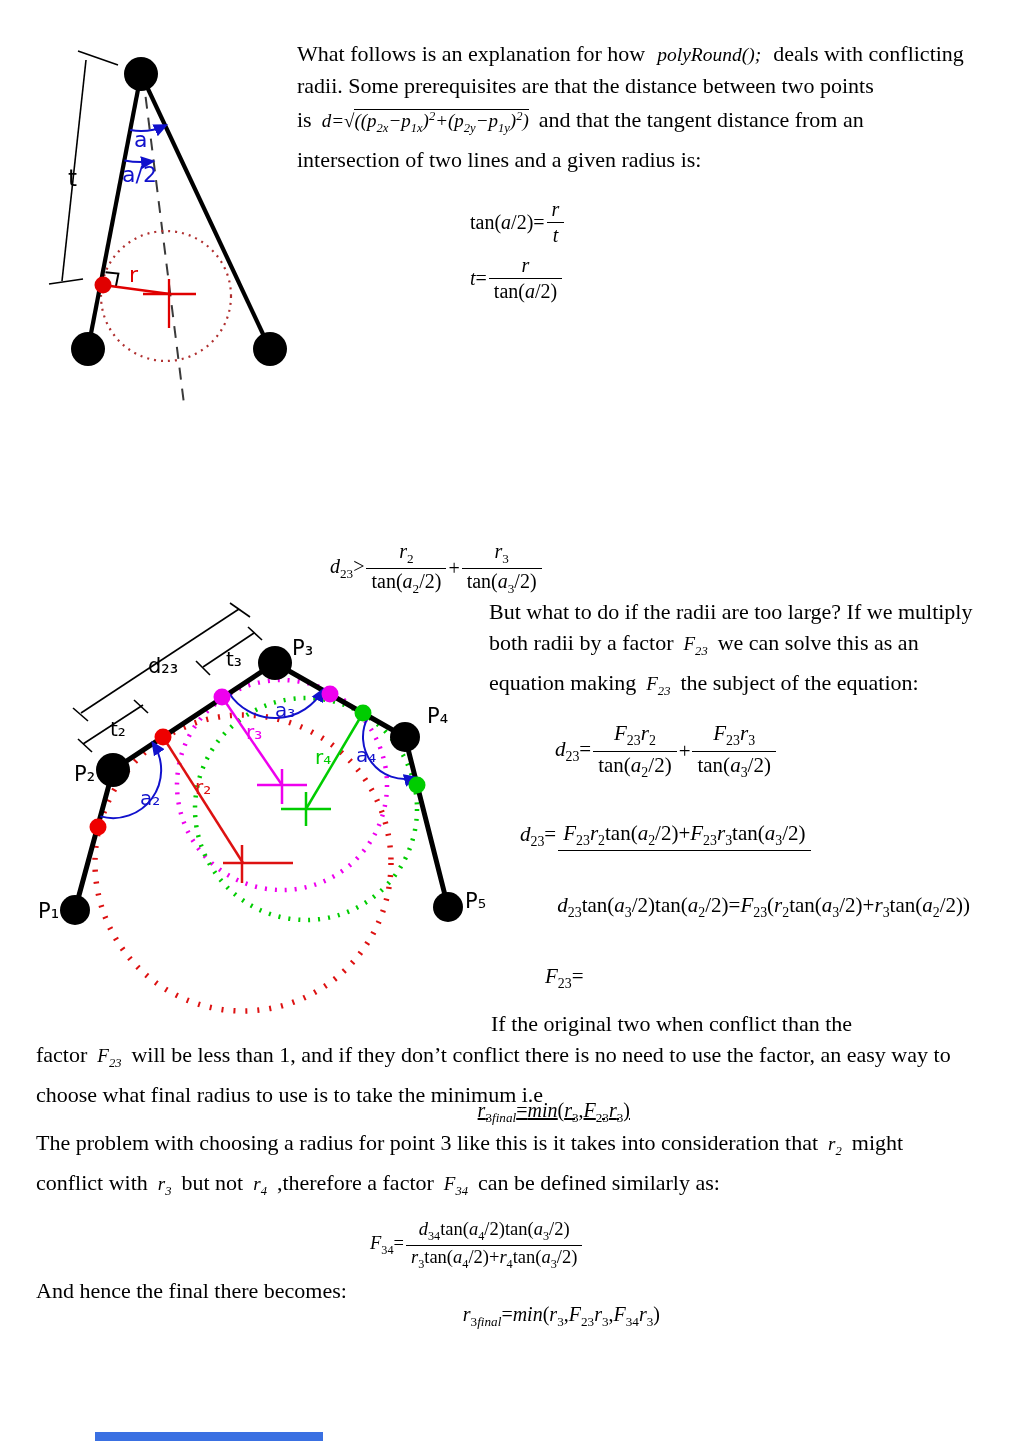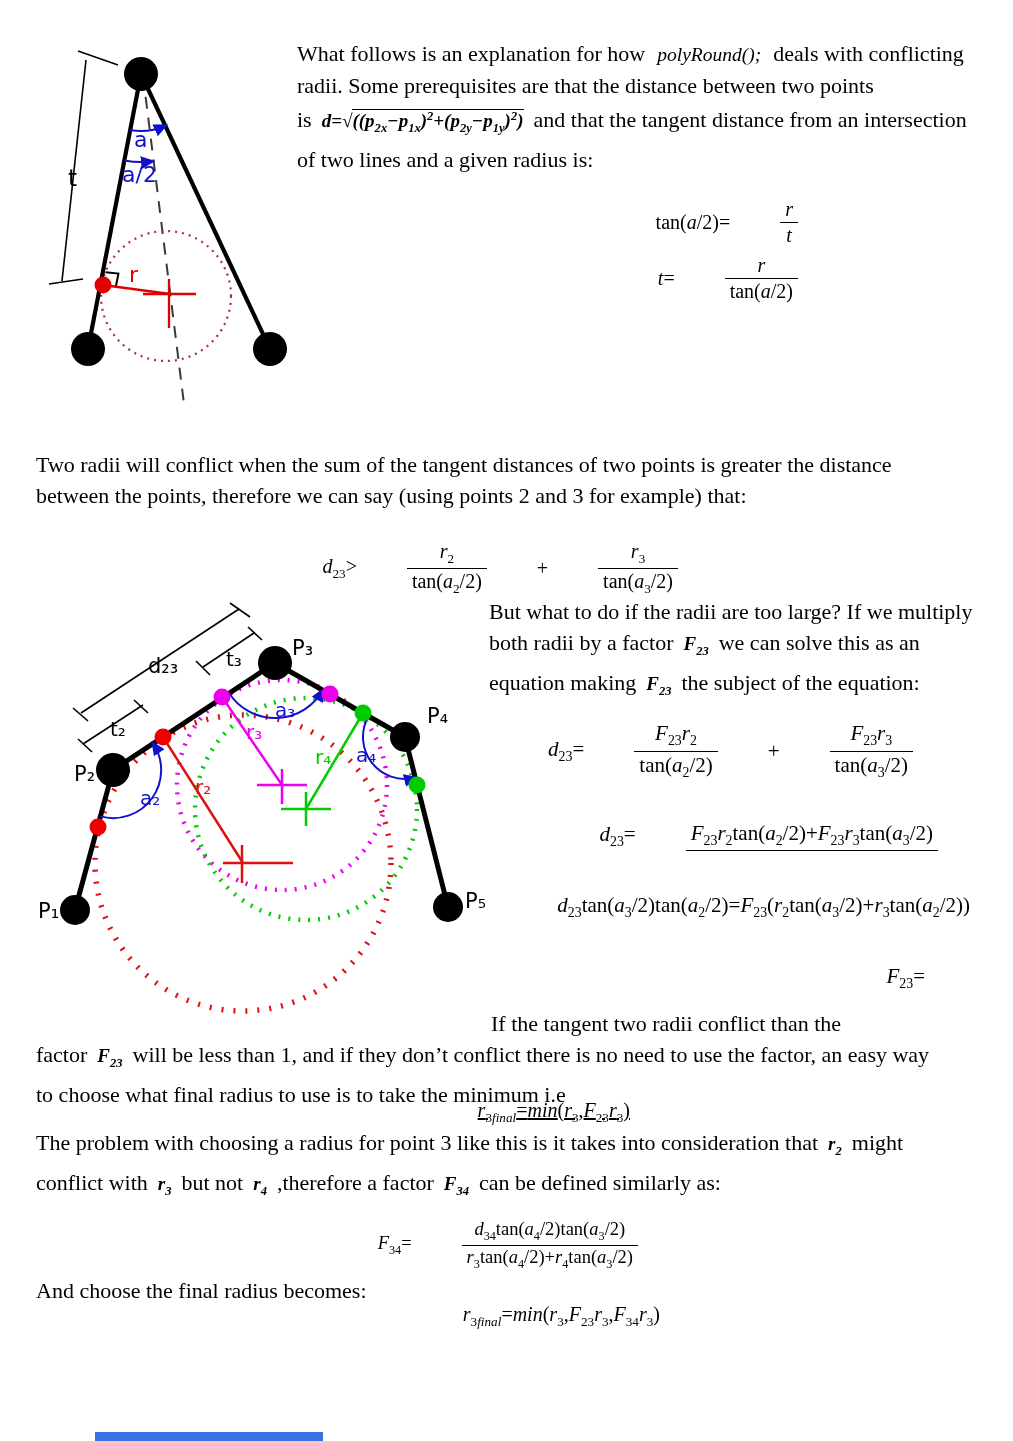--- a/index.html
+++ b/index.html
@@ -1,27 +1,27 @@
 <!DOCTYPE html>
 <html><head>
 <meta charset="utf-8">
 <style>
   html,body{margin:0;padding:0;background:#e8e8e8;}
   .page{position:relative;width:1013px;height:1441px;background:#ffffff;
         font-family:"Liberation Serif",serif;color:#000;overflow:hidden;margin:0 auto;}
   .abs{position:absolute;}
   .txt{position:absolute;font-size:22px;line-height:31px;}
-  .imath{font-style:italic;margin:0 10px;font-weight:bold;}
+  .imath{font-style:italic;margin:0 10px;}
   .code{font-style:italic;font-size:19.5px;margin:16px 12px;}
   .math{font-size:19px;}
   sub{font-size:66%;}
   sup{font-size:66%;}
   .ovl{border-top:1.3px solid #000;}
-  .formula{position:absolute;display:flex;align-items:center;justify-content:flex-end;
-           font-size:20px;gap:48px;}
+  .formula{position:absolute;display:flex;align-items:center;justify-content:flex-start;
+           font-size:20px;}
   .formula .run{white-space:pre;}
   .frac{display:inline-block;text-align:center;vertical-align:middle;margin:0 2px;}
   .frac .num{display:block;border-bottom:1.4px solid #000;padding:0 5px 1px;}
   .frac .den{display:block;padding:1px 5px 0;}
   .fline{position:absolute;font-size:20px;text-align:right;}
   .f21{font-size:21px;}
   .f195{font-size:20px;text-decoration:underline;}
   .f185{font-size:18.5px;}
   .bottom-bar{position:absolute;background:#3a70e2;}
   svg text{font-family:"DejaVu Sans",sans-serif;}
@@ -90,21 +90,20 @@
     </div>
   <div class="formula" style="left:470px;top:249px;width:330px;height:58px">
       <span class="run"><i>t</i>=</span>
       <span class="frac">
         <span class="num"><i>r</i></span>
         <span class="den">tan(<i>a</i>/2)</span>
       </span>
     </div>
 
 
-  <div class="txt" style="left:36px;top:449px;width:915px">Two radii will conflict when the sum of the tangent distances of two points is greater the distance between the points, therefore we can say (using points 2 and 3 for example) that:</div>
 
   <div class="formula" style="left:330px;top:540px;width:350px;height:56px">
       <span class="run"><i>d</i><sub>23</sub>&gt;</span>
       <span class="frac">
         <span class="num"><i>r</i><sub>2</sub></span>
         <span class="den">tan(<i>a</i><sub>2</sub>/2)</span>
       </span>
       <span class="run">+</span>
       <span class="frac">
         <span class="num"><i>r</i><sub>3</sub></span>
@@ -214,35 +213,35 @@
         <span class="num"><i>F</i><sub>23</sub><i>r</i><sub>2</sub>tan(<i>a</i><sub>2</sub>/2)+<i>F</i><sub>23</sub><i>r</i><sub>3</sub>tan(<i>a</i><sub>3</sub>/2)</span>
       </span>
     </div>
 
   <div class="fline f21" style="left:490px;top:893px;width:480px"><i>d</i><sub>23</sub>tan(<i>a</i><sub>3</sub>/2)tan(<i>a</i><sub>2</sub>/2)=<i>F</i><sub>23</sub>(<i>r</i><sub>2</sub>tan(<i>a</i><sub>3</sub>/2)+<i>r</i><sub>3</sub>tan(<i>a</i><sub>2</sub>/2))</div>
 
   <div class="formula f21" style="left:545px;top:946px;width:380px;height:64px">
       <span class="run"><i>F</i><sub>23</sub>=</span>
     </div>
 
-  <div class="txt" style="left:491px;top:1008px;width:485px">If the tangent two radii conflict than the</div>
+  <div class="txt" style="left:491px;top:1008px;width:485px">If the original two when conflict than the</div>
 
   <div class="txt" style="left:36px;top:1039px;width:915px">factor<span class="imath math"><i>F</i><sub>23</sub></span>will be less than 1, and if they don’t conflict there is no need to use the factor, an easy way to choose what final radius to use is to take the minimum i.e</div>
 
   <div class="fline f195" style="left:380px;top:1099px;width:250px"><i>r</i><sub>3<i>final</i></sub>=<i>min</i>(<i>r</i><sub>3</sub>,<i>F</i><sub>23</sub><i>r</i><sub>3</sub>)</div>
 
   <div class="txt" style="left:36px;top:1127px;width:922px">The problem with choosing a radius for point 3 like this is it takes into consideration that<span class="imath math"><i>r</i><sub>2</sub></span>might conflict with<span class="imath math"><i>r</i><sub>3</sub></span>but not<span class="imath math"><i>r</i><sub>4</sub></span>,therefore a factor<span class="imath math"><i>F</i><sub>34</sub></span>can be defined similarly as:</div>
 
   <div class="formula f185" style="left:370px;top:1216px;width:270px;height:58px">
       <span class="run"><i>F</i><sub>34</sub>=</span>
       <span class="frac">
         <span class="num"><i>d</i><sub>34</sub>tan(<i>a</i><sub>4</sub>/2)tan(<i>a</i><sub>3</sub>/2)</span>
         <span class="den"><i>r</i><sub>3</sub>tan(<i>a</i><sub>4</sub>/2)+<i>r</i><sub>4</sub>tan(<i>a</i><sub>3</sub>/2)</span>
       </span>
     </div>
 
-  <div class="txt" style="left:36px;top:1275px;width:500px">And choose the final radius becomes:</div>
+  <div class="txt" style="left:36px;top:1275px;width:500px">And hence the final there becomes:</div>
 
   <div class="fline" style="left:350px;top:1303px;width:310px"><i>r</i><sub>3<i>final</i></sub>=<i>min</i>(<i>r</i><sub>3</sub>,<i>F</i><sub>23</sub><i>r</i><sub>3</sub>,<i>F</i><sub>34</sub><i>r</i><sub>3</sub>)</div>
 
   <div class="bottom-bar" style="left:95px;top:1432px;width:228px;height:9px"></div>
 
 </div>
 
 </body></html>

